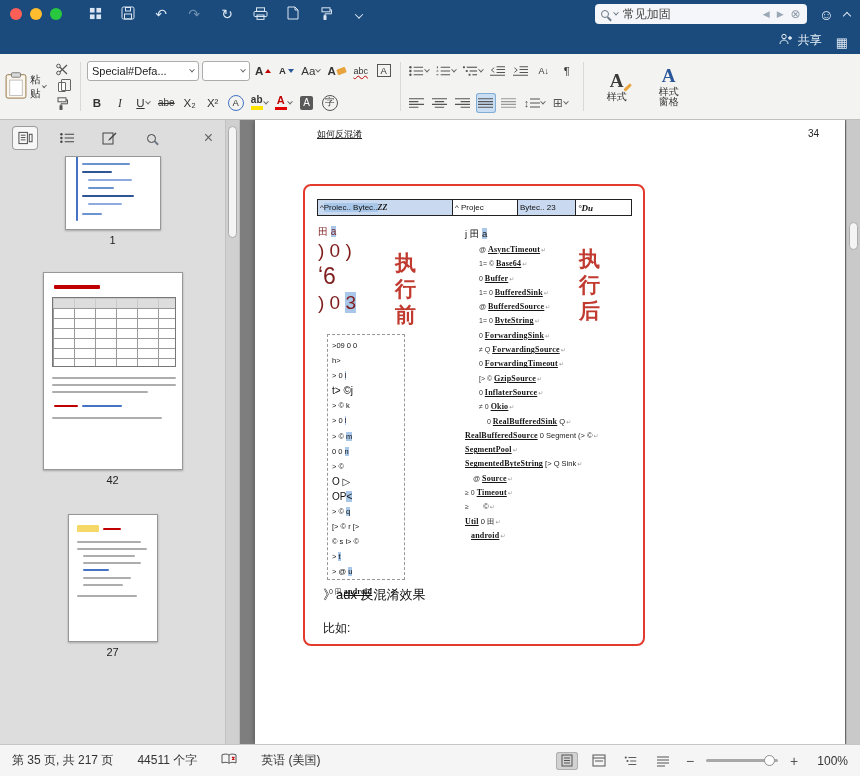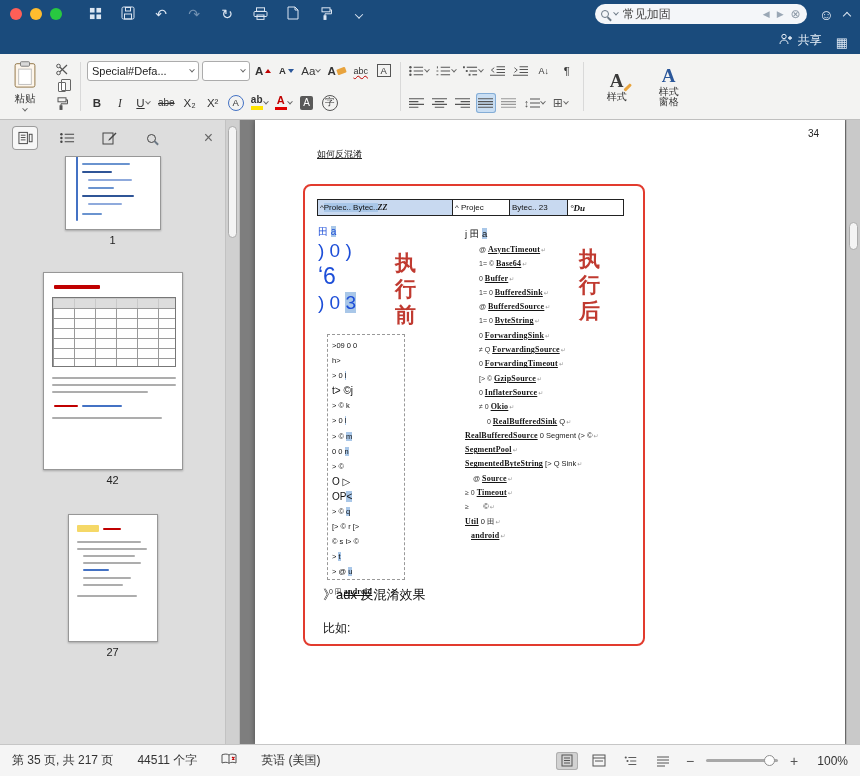--- a/index.html
+++ b/index.html
@@ -8,21 +8,21 @@
 
 
 .titlebar{height:28px;background:#1A4B7C;display:flex;align-items:center;color:#DCE6F2;position:relative;}
 .traffic{display:flex;gap:8px;padding:0 8px 0 10px;}
 .dot{width:12px;height:12px;border-radius:50%;display:inline-block;}
 .dot.red{background:#FF5F57}.dot.yellow{background:#FEBC2E}.dot.green{background:#28C840}
 .tb-icons{display:flex;align-items:center;gap:15px;margin-left:16px;font-size:14px;}
 .tb-ic{width:18px;text-align:center;color:#DCE6F2;line-height:1;}
 .tb-ic.dim{opacity:.45}
 .tb-title{position:absolute;left:50%;top:0;height:28px;transform:translateX(-50%);display:flex;align-items:center;gap:6px;font-size:12.5px;font-weight:bold;color:#FFF;white-space:nowrap;}
-.search-box{margin-left:auto;display:flex;align-items:center;gap:5px;background:#F4F6F9;border-radius:10px;height:20px;width:212px;padding:0 6px;color:#444;font-size:12px;}
+.search-box{margin-left:auto;display:flex;align-items:center;gap:5px;background:#F4F6F9;border-radius:4px;height:20px;width:212px;padding:0 6px;color:#444;font-size:12px;}
 .search-text{flex:1;white-space:nowrap;overflow:hidden;}
 .snav{color:#9AA7B5;font-size:9px;letter-spacing:2px;}
 .sclear{color:#8A97A5;font-size:12px;}
 .mag{display:inline-block;width:8px;height:8px;border:1.5px solid #6B7885;border-radius:50%;position:relative;flex:none;}
 .mag::after{content:"";position:absolute;width:5px;height:1.5px;background:#6B7885;transform:rotate(45deg);right:-4px;bottom:-2px;}
 .chev{display:inline-block;width:6px;height:6px;border-right:1.4px solid currentColor;border-bottom:1.4px solid currentColor;}
 .chev.down{transform:rotate(45deg) translate(-1px,-1px);}
 .chev.up{transform:rotate(-135deg);}
 .chev.tiny{width:4px;height:4px;}
 .smiley{font-size:15px;margin:0 10px 0 12px;color:#E8EFF7;}
@@ -33,21 +33,21 @@
 .tabs{display:flex;align-items:flex-end;}
 .tab{padding:5px 13px 6px;font-size:12.5px;color:#DDE7F2;white-space:nowrap;}
 .tab.active{background:#2E6AA1;color:#FFF;font-weight:bold;border-radius:6px 6px 0 0;}
 .share{margin-left:auto;display:flex;align-items:center;gap:5px;color:#E9F0F8;font-size:12px;padding-bottom:5px;}
 .ribgrid{color:#DCE6F2;font-size:13px;margin:0 12px 4px 14px;}
 
 
 .ribbon{height:66px;background:#F3F3F2;border-bottom:1px solid #BFBFBF;display:flex;align-items:stretch;padding:3px 4px;}
 .gsep{width:1px;background:#D9D9D9;margin:5px 6px;flex:none;}
 .rgroup{display:flex;flex:none;}
-.paste-btn{width:42px;display:flex;flex-direction:column;align-items:center;justify-content:center;gap:2px;border-radius:4px;font-size:10.5px;color:#333;}
+.paste-btn{width:42px;display:flex;flex-direction:row;align-items:center;justify-content:center;gap:2px;border-radius:4px;font-size:10.5px;color:#333;}
 .clip-col{display:flex;flex-direction:column;justify-content:space-around;padding:4px 2px 4px 6px;}
 .mini{width:20px;height:17px;display:flex;align-items:center;justify-content:center;border-radius:3px;}
 .ic-copy{position:relative;width:8px;height:10px;border:1.2px solid #666;border-radius:1px;background:#FFF;}
 .ic-copy::before{content:"";position:absolute;left:2px;top:-4px;width:8px;height:10px;border:1.2px solid #666;border-radius:1px;}
 .fcol{display:flex;flex-direction:column;justify-content:space-between;padding:2px 0;}
 .frow{display:flex;align-items:center;gap:3px;height:23px;}
 .combo{display:flex;align-items:center;gap:3px;background:#FFF;border:1px solid #ACACAC;border-radius:3px;height:20px;font-size:11px;color:#222;padding:0 4px;white-space:nowrap;overflow:hidden;}
 .combo .chev{color:#666;flex:none;margin-left:auto;}
 .rbtn{min-width:20px;height:20px;display:inline-flex;align-items:center;justify-content:center;font-size:11.5px;color:#333;border-radius:3px;padding:0 2px;position:relative;gap:1px;}
 .rbtn.on{background:#C9DEF3;box-shadow:inset 0 0 0 1px #84ADD6;}
@@ -85,30 +85,30 @@
 .mini-table .thead{position:absolute;left:0;top:0;right:0;height:10px;background:#D5D5D5;opacity:.8;}
 .side-scroll{width:14px;background:#D0D0D0;border-right:1px solid #BDBDBD;position:relative;flex:none;}
 .sthumb{position:absolute;left:2px;right:2px;border-radius:5px;background:#F4F4F4;border:1px solid #ABABAB;}
 
 .main{flex:1;position:relative;background:#7E7E7E;overflow:hidden;}
 .page{position:absolute;left:15px;top:0;width:590px;height:624px;background:#FFF;box-shadow:0 0 5px rgba(0,0,0,.4);}
 .vscroll{position:absolute;right:0;top:0;bottom:0;width:14px;background:#C9C9C9;border-left:1px solid #B2B2B2;}
 .vthumb{position:absolute;left:2px;right:2px;top:102px;height:28px;background:#F4F4F4;border:1px solid #ABABAB;border-radius:5px;}
 
 
-.hdr-note{position:absolute;left:62px;top:28px;font-size:9px;color:#222;text-decoration:underline;}
+.hdr-note{position:absolute;left:62px;top:8px;font-size:9px;color:#222;text-decoration:underline;}
 .pagenum{position:absolute;right:26px;top:8px;font-size:10px;color:#222;}
 .redbox{position:absolute;left:48px;top:64px;width:342px;height:462px;border:2px solid #E23B2E;border-radius:8px;}
 .obf-table{position:absolute;left:12px;top:13px;display:flex;height:17px;font-size:8px;color:#111;}
 .obf-cell{border:1px solid #222;border-left:none;display:flex;align-items:center;padding:0 2px;white-space:nowrap;overflow:hidden;background:#FFF;}
 .obf-cell:first-child{border-left:1px solid #222;}
 .obf-cell.shaded{background:#C8D9F0;}
 .bi{font-weight:bold;font-style:italic;font-family:"Liberation Serif","DejaVu Serif",serif;}
 .hl{background:#A9C7E8;}
-.glyphs{position:absolute;left:13px;top:40px;font-family:"Liberation Serif","DejaVu Serif",serif;color:#1d4ed8;}
+.glyphs{position:absolute;left:13px;top:40px;font-family:"Liberation Serif","DejaVu Serif",serif;color:#7f1d1d;}
 .gline{line-height:1.25;white-space:pre;}
 .vlabel{position:absolute;width:25px;text-align:center;font-size:21px;line-height:26px;color:#C03A30;font-weight:bold;font-family:"Liberation Serif","DejaVu Serif",serif;word-break:break-all;}
 .vlabel.before{left:88px;top:64px;}
 .vlabel.after{left:272px;top:60px;}
 .dashedbox{position:absolute;left:22px;top:148px;width:78px;height:246px;border:1px dashed #999;padding:3px 2px 0 4px;font-family:"Liberation Serif","DejaVu Serif",serif;}
 .lline{font-size:7.5px;line-height:15.1px;height:15.1px;white-space:pre;color:#111;}
 .android-line{position:absolute;left:24px;top:399px;font-size:8px;color:#111;white-space:pre;}
 .rcol{position:absolute;left:160px;top:42px;width:180px;}
 .rhead{font-size:9.5px;color:#111;margin-bottom:2px;white-space:pre;}
 .cline{font-size:8px;line-height:14.3px;white-space:pre;color:#222;}
@@ -498,21 +498,21 @@
         <div class="hdr-note">如何反混淆</div>
         <div class="pagenum">34</div>
 
         <div class="redbox">
           <div class="obf-table">
             <div class="obf-cell shaded" style="width:136px">
               <span>^ </span>
                 <span class="hl">Proiec.. Bytec..</span>
                 <span class="bi"> ZZ</span>
             </div>
-            <div class="obf-cell" style="width:57px">
+            <div class="obf-cell" style="width:65px">
                 <span>^ Projec</span>
               </div>
             <div class="obf-cell shaded" style="width:58px">
                 <span>Bytec.. 23</span>
               </div>
             <div class="obf-cell" style="width:56px">
                 <span class="bi" style="font-size:9px">°Du</span>
               </div>
           </div>
 

